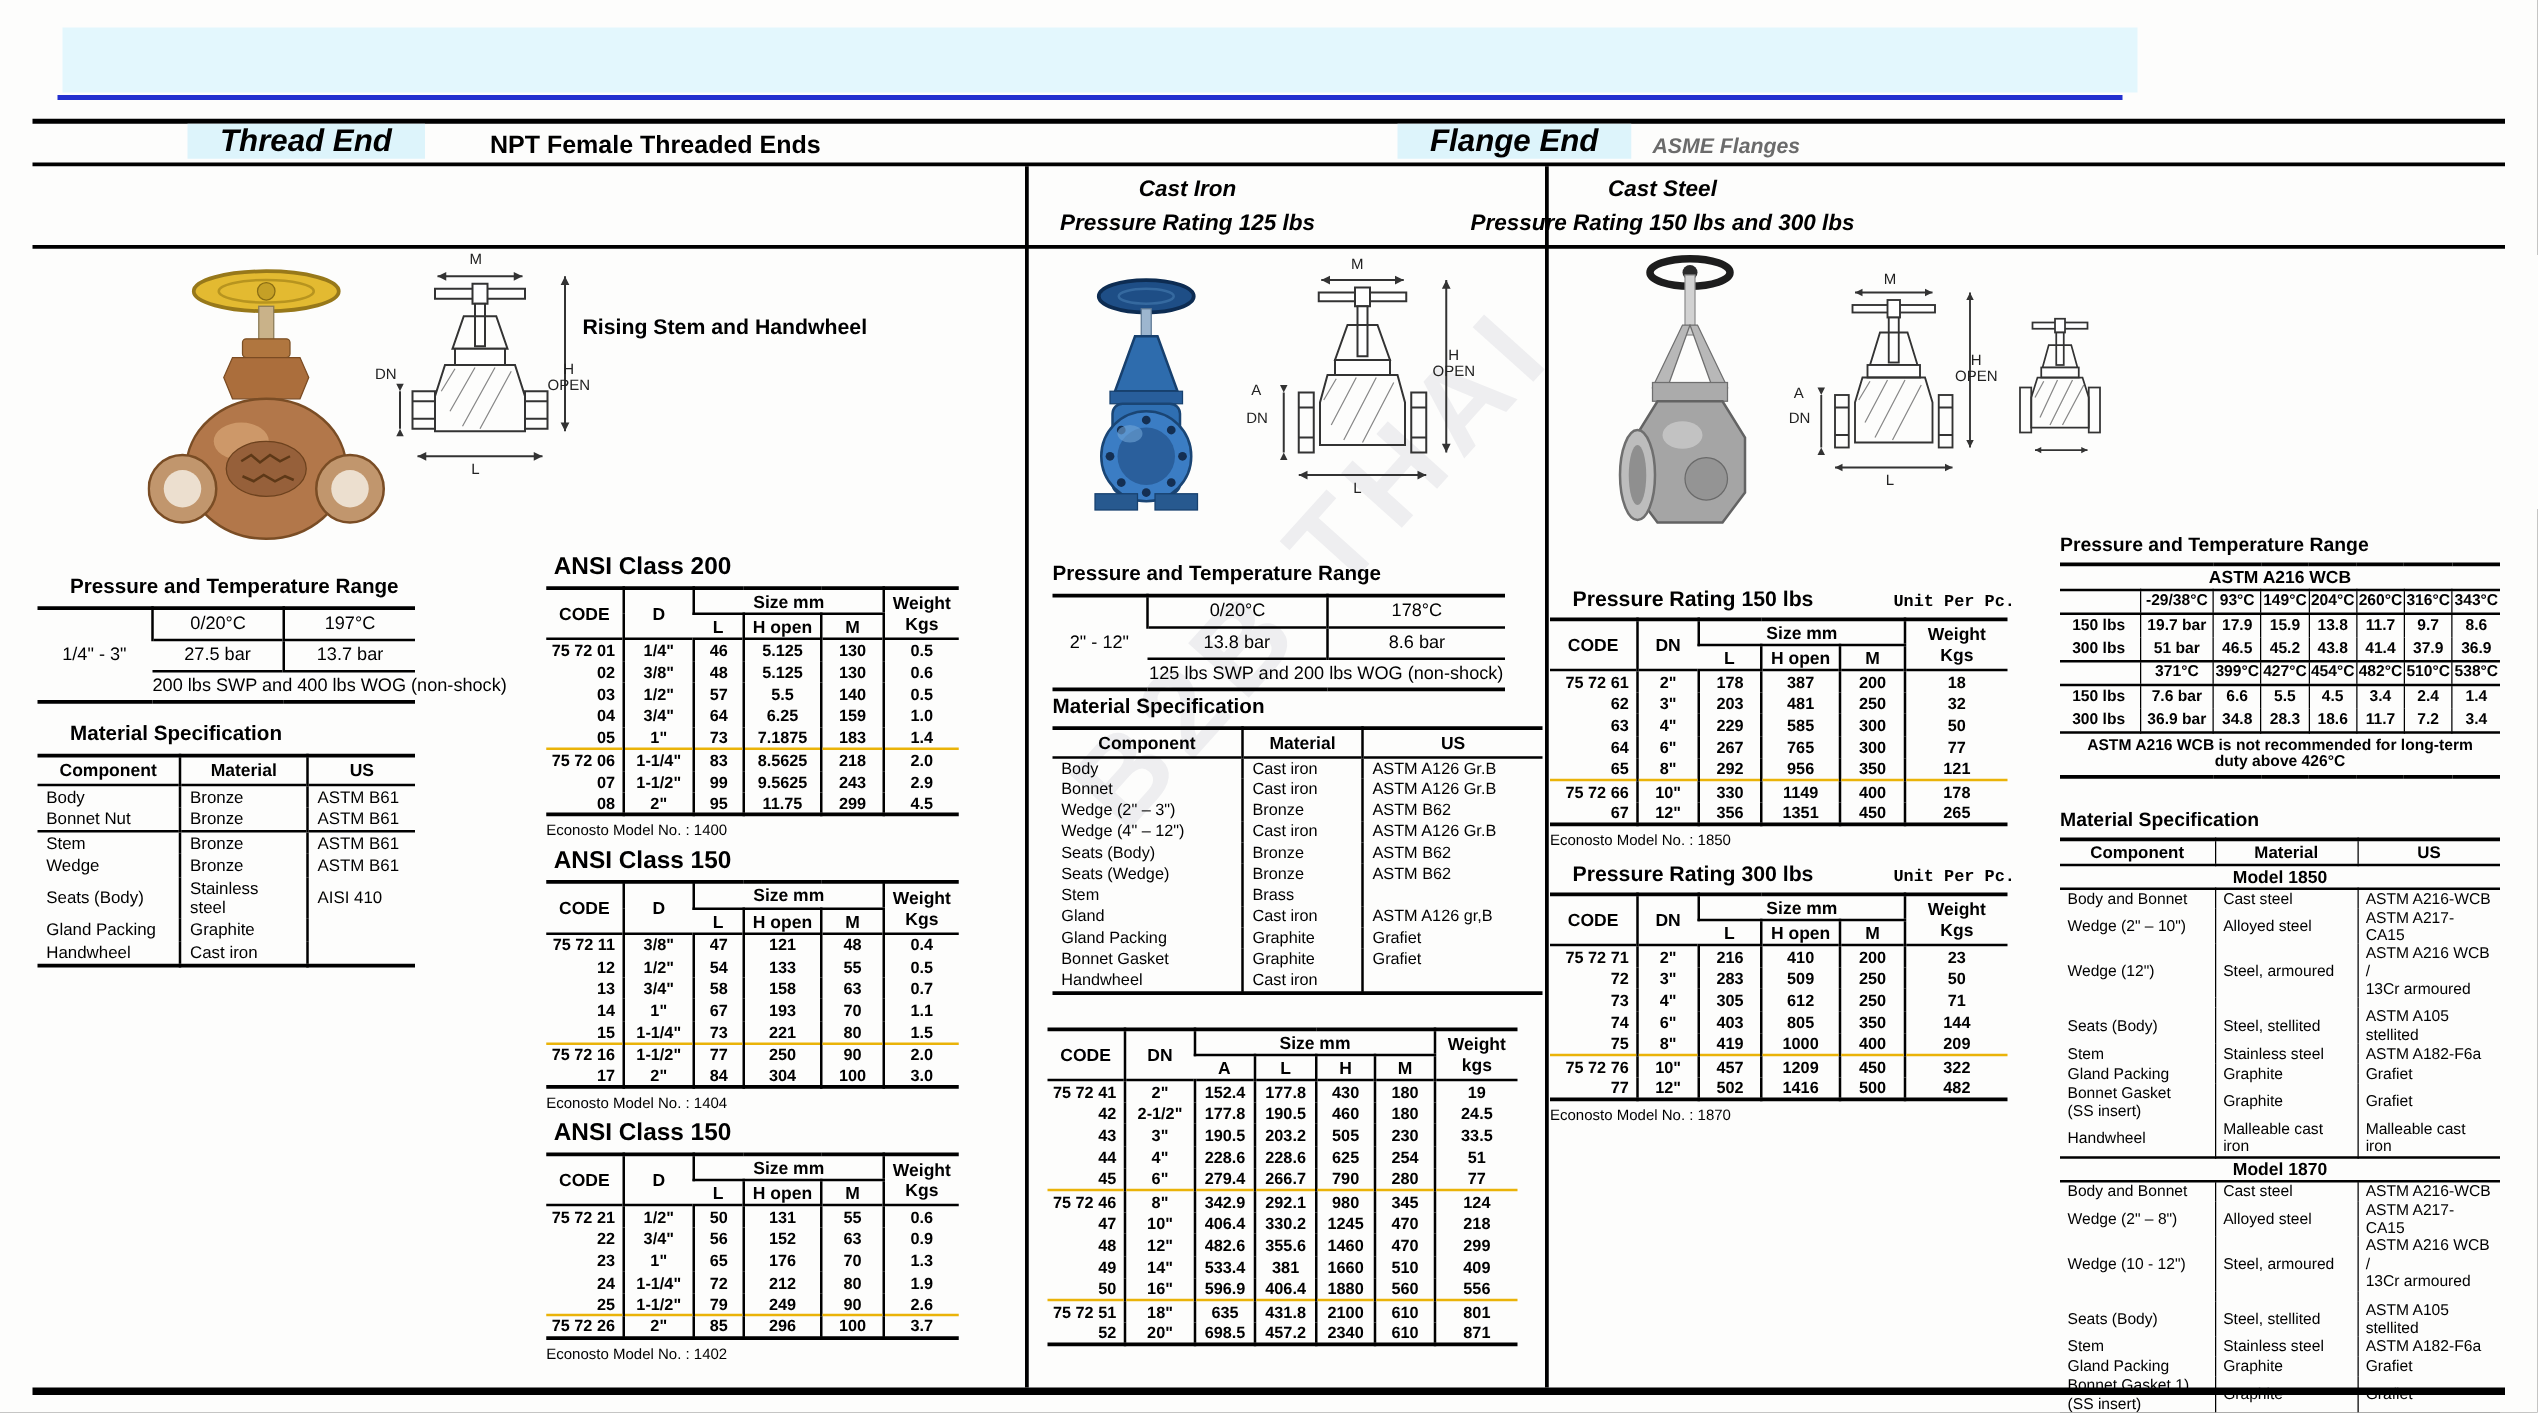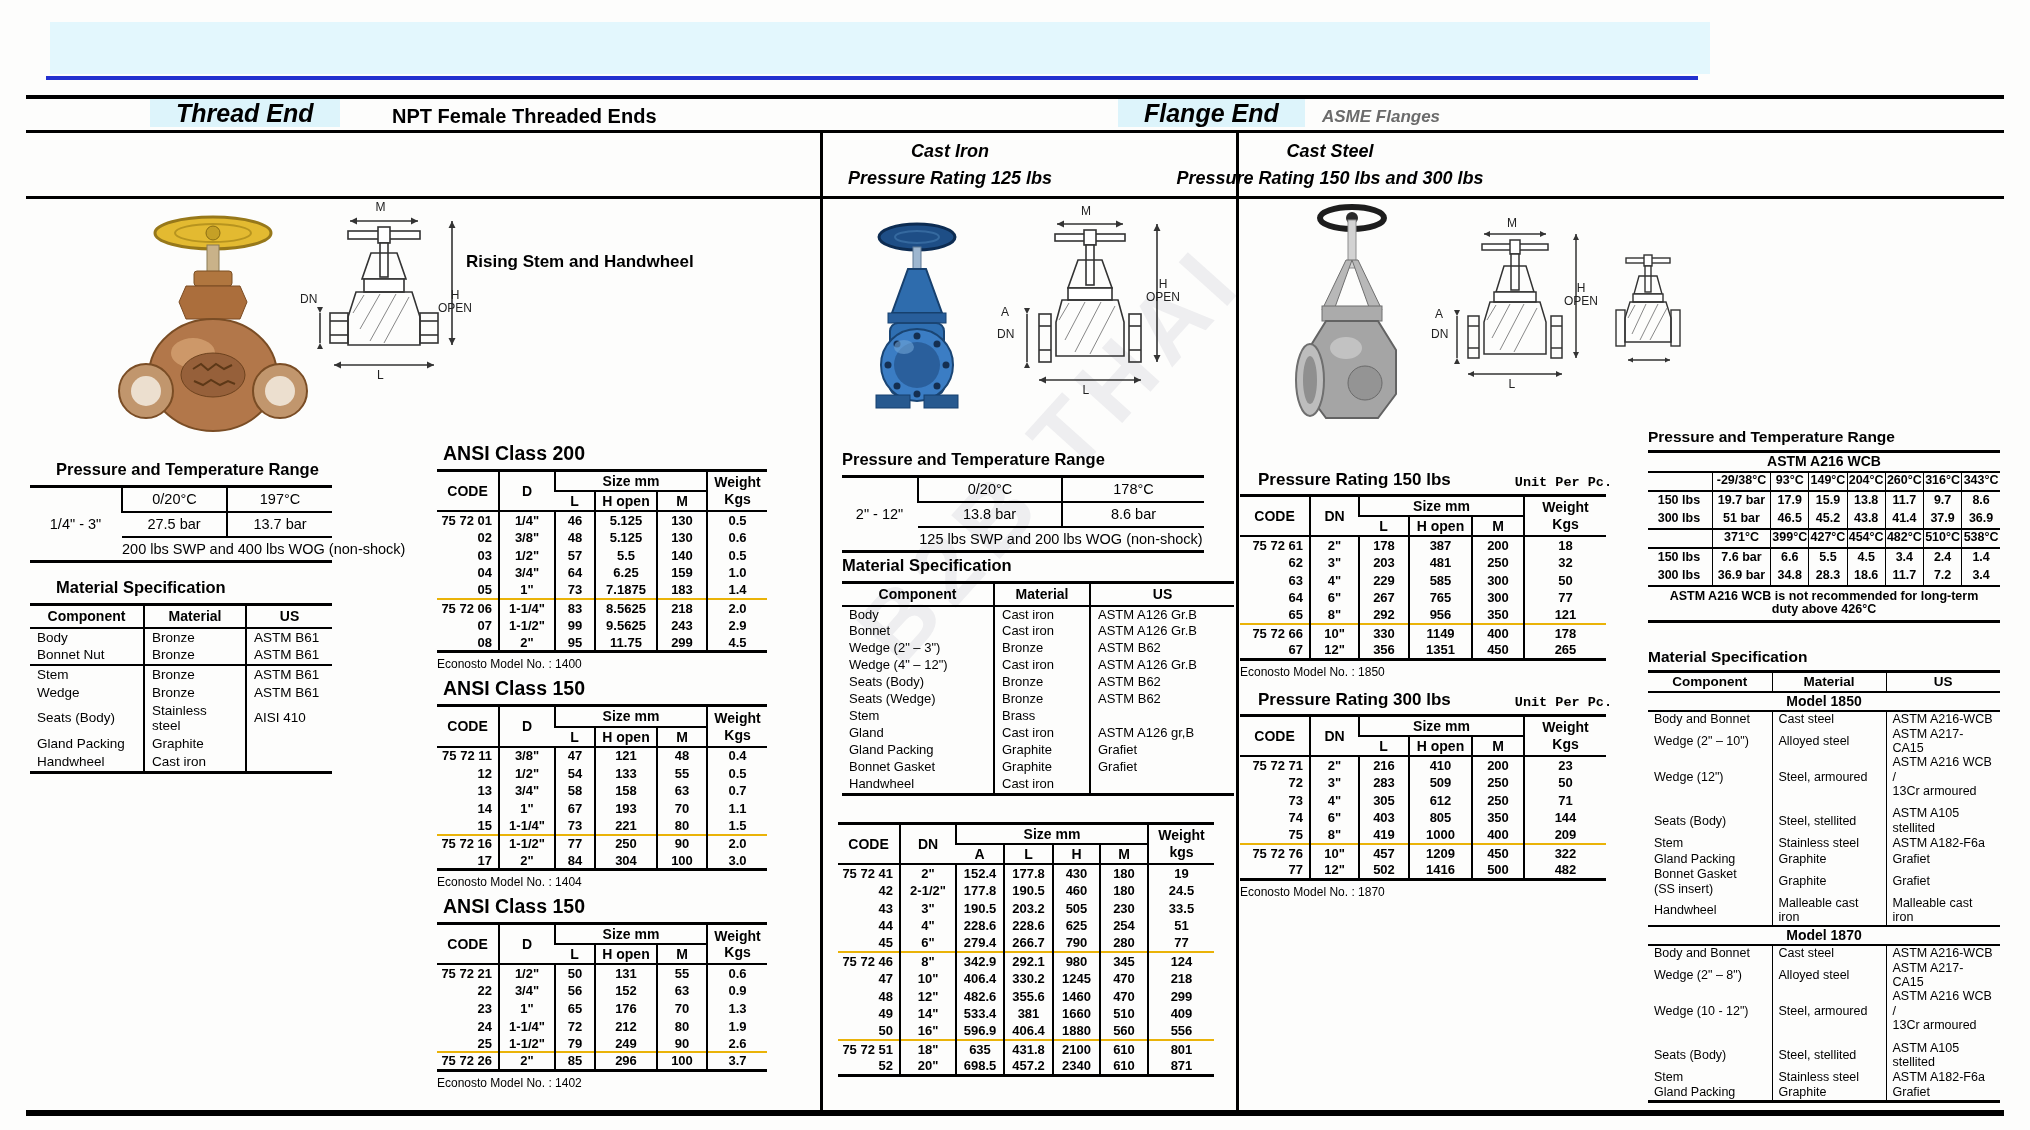--- a/index.html
+++ b/index.html
@@ -1278,18 +1278,24 @@
           <tr>
             <td>Stem</td>
             <td>Stainless steel</td>
             <td>ASTM A182-F6a</td>
           </tr>
           <tr>
             <td>Gland Packing</td>
             <td>Graphite</td>
             <td>Grafiet</td>
           </tr>
+          <tr>
+            <td>Bonnet Gasket 1)
+(SS insert)</td>
+            <td>Graphite</td>
+            <td>Grafiet</td>
+          </tr>
         </tbody>
 
     </table>
   </div>
 
 </div>
 
 </body></html>

